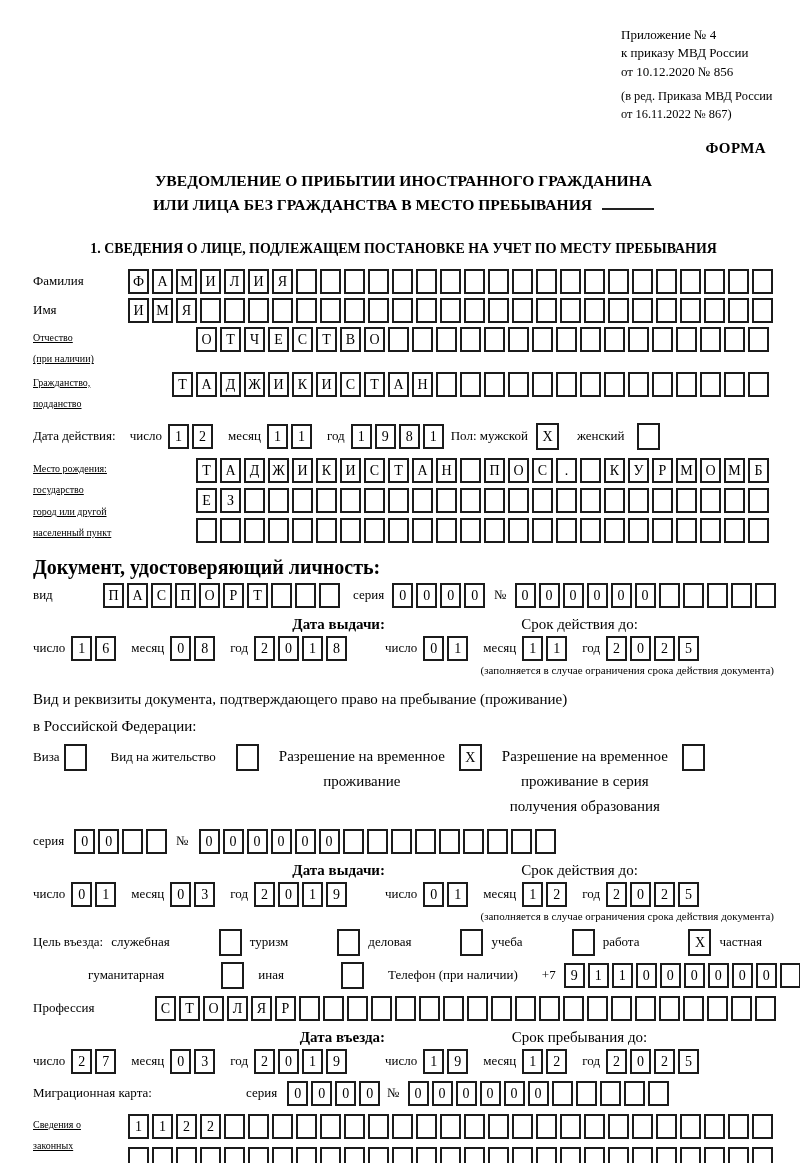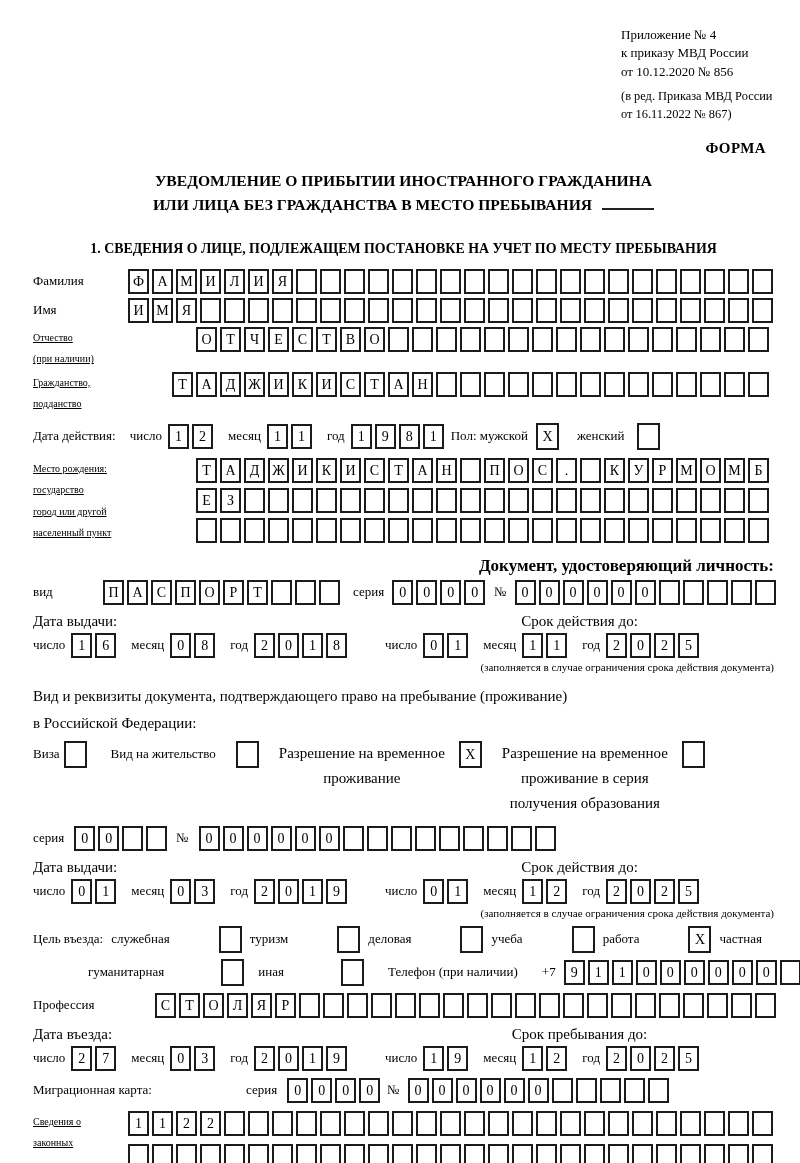--- a/index.html
+++ b/index.html
@@ -36,31 +36,31 @@
   .w-surname{flex:0 0 95px;}
   .w-patro{flex:0 0 163px;}
   .w-citiz{flex:0 0 139px;}
   .w-birthpl{flex:0 0 163px;}
   .w-kind{flex:0 0 70px;}
   .w-prof{flex:0 0 122px;}
   .w-migr{flex:0 0 213px;}
   .w-repr{flex:0 0 95px;}
   
   .dates-head{display:flex;margin-top:8px;font-size:15px;}
-  .dh-left{flex:0 0 352px;text-align:left;}
+  .dh-left{flex:0 0 352px;text-align:right;font-weight:bold;}
   .dh-right{flex:1;text-align:center;}
   .dates-vals{display:flex;align-items:center;margin-top:3px;}
   .dg{display:flex;align-items:center;}
   .dg-left{flex:0 0 352px;}
   .dg .lbl{margin-right:6px;}
   .dg .cells{margin-right:12px;}
   .dg .cells:last-child{margin-right:0;}
   .note-right{margin-top:3px;text-align:right;font-size:11px;}
   
-  .sub-heading{margin-top:8px;text-align:right;font-weight:bold;font-size:17px;}
+  .sub-heading{margin-top:8px;text-align:left;font-weight:bold;font-size:20px;}
   
   .para{margin-top:10px;font-size:15px;line-height:1.8;}
   
   .opts{display:flex;align-items:flex-start;margin-top:4px;}
   .opt{display:flex;align-items:flex-start;}
   .opt .lbl{line-height:25px;}
   .opt-lines{text-align:center;font-size:15px;line-height:25px;}
   .gap4{margin-left:4px;}.gap8{margin-left:8px;}.gap14{margin-left:14px;}
   .gap20{margin-left:20px;}.gap24{margin-left:24px;}
   

